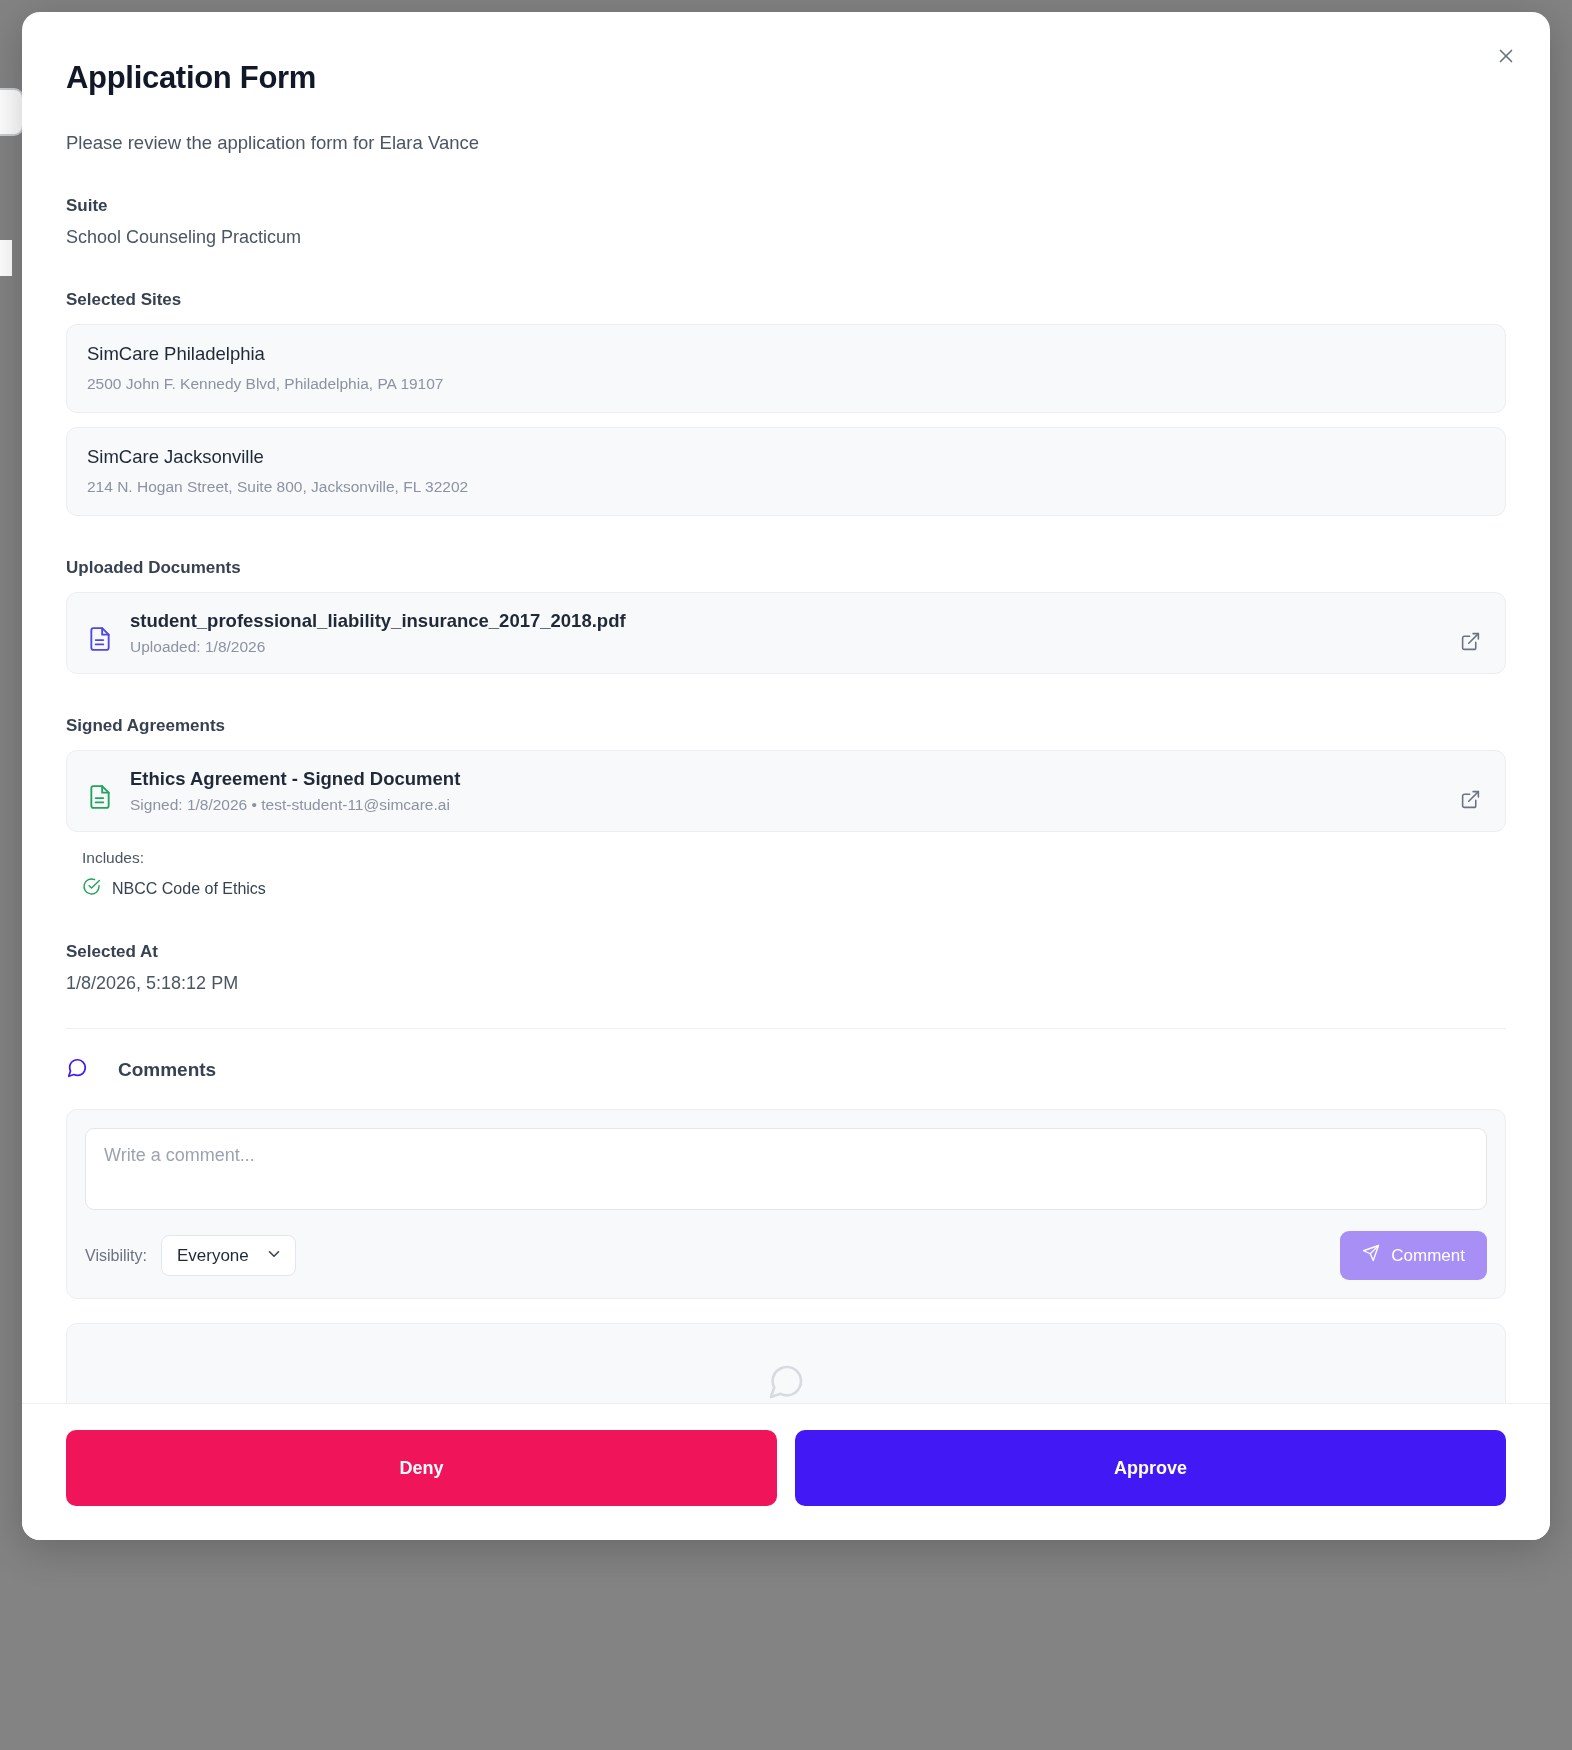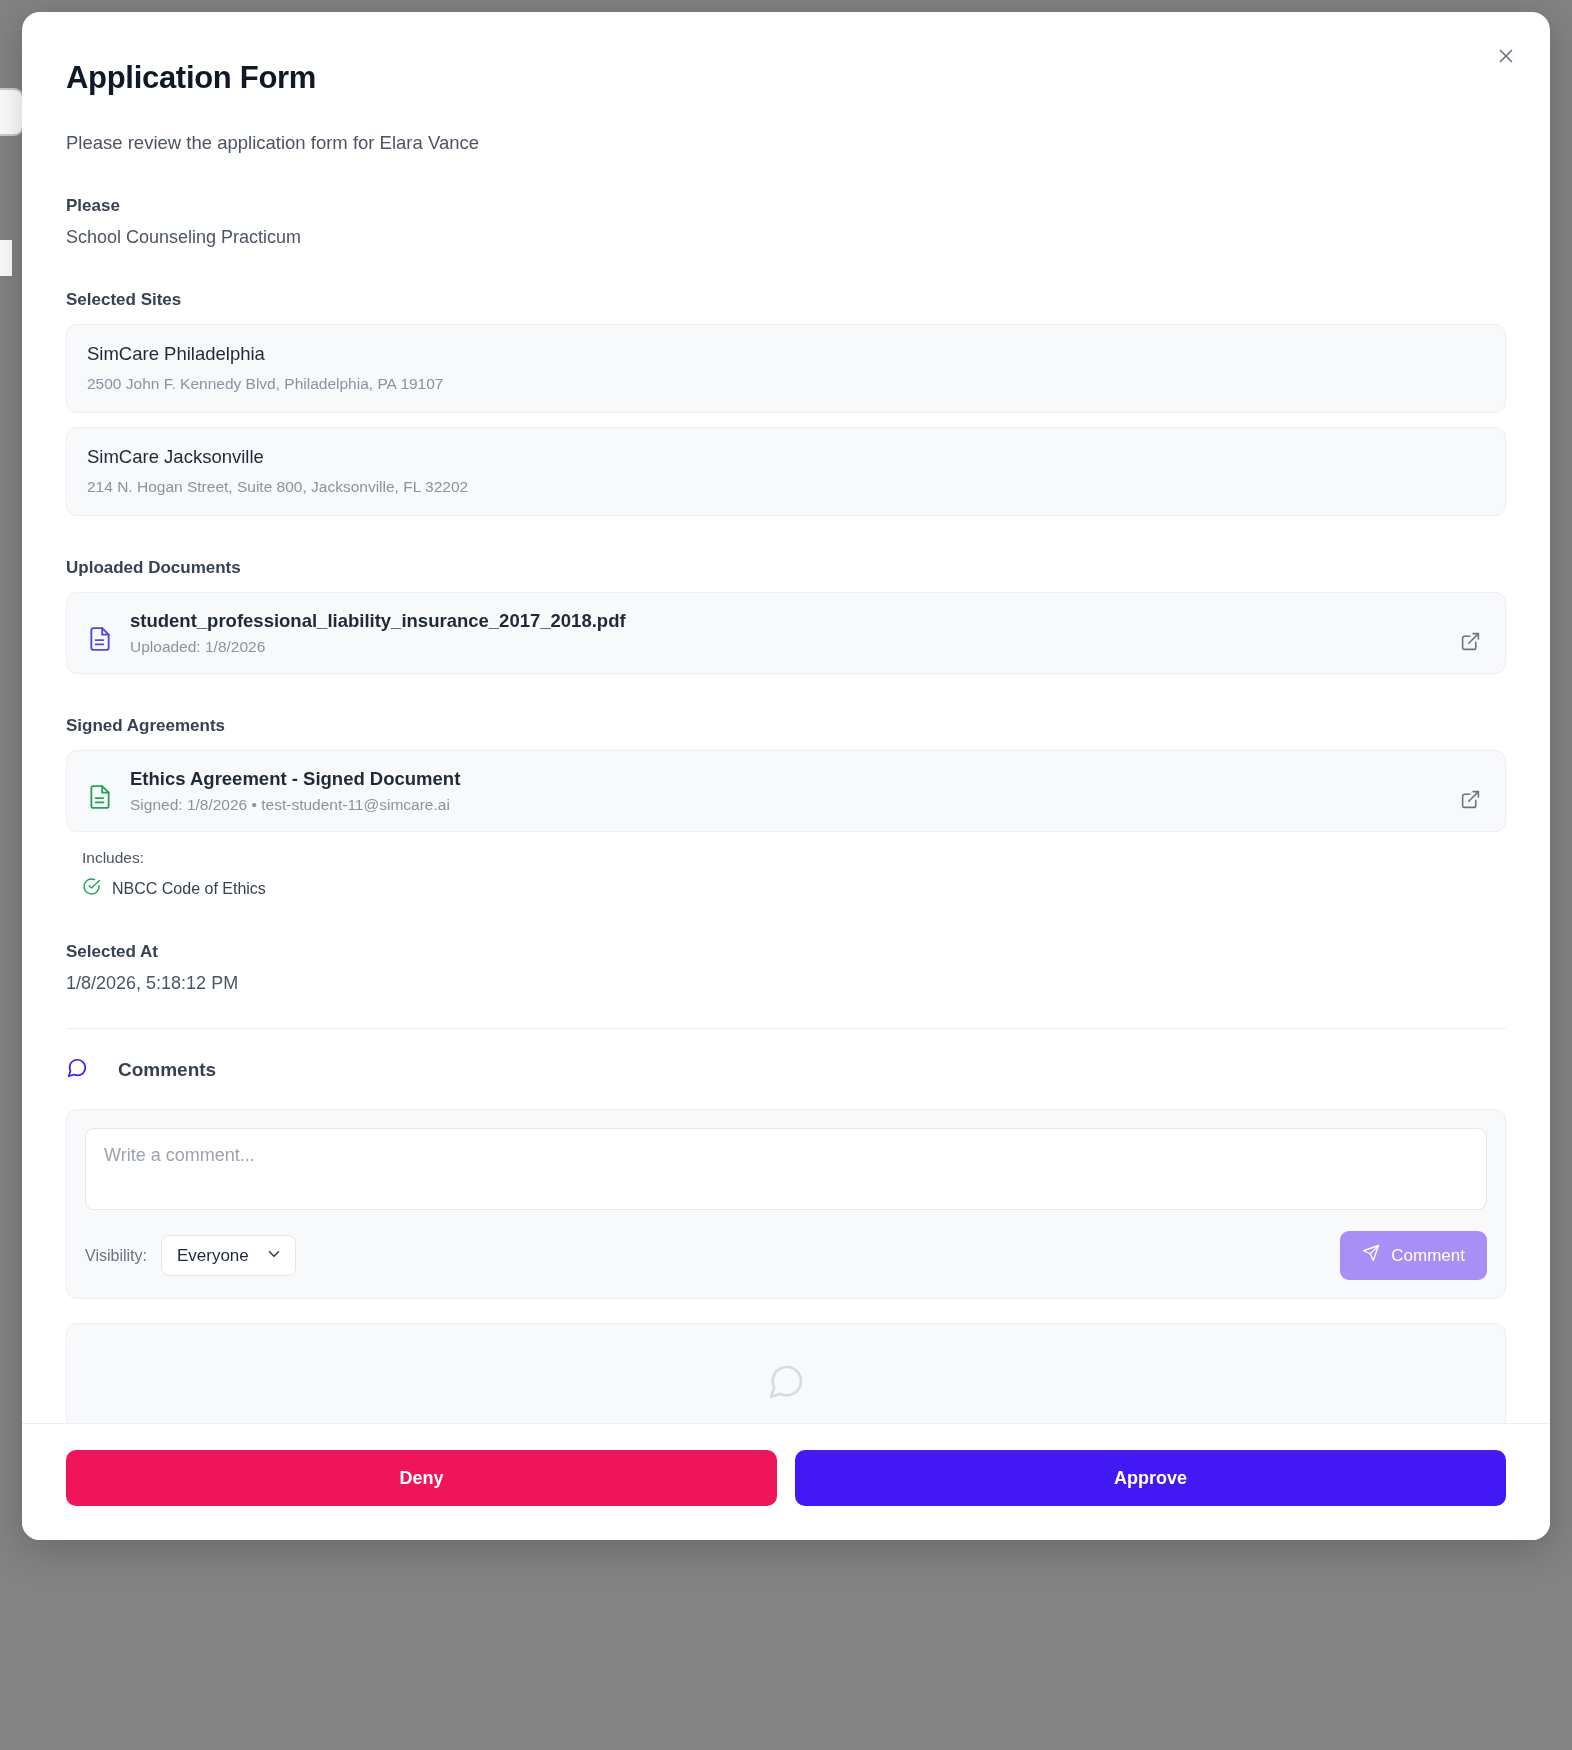--- a/index.html
+++ b/index.html
@@ -223,21 +223,21 @@
     position: absolute;
     left: 0; right: 0; bottom: 0;
     padding: 26px 44px 34px 44px;
     border-top: 1px solid #eceef1;
     display: flex;
     gap: 18px;
     background: #ffffff;
   }
   .btn-deny, .btn-approve {
     flex: 1;
-    height: 56px;
+    height: 76px;
     border: none;
     border-radius: 10px;
     color: #ffffff;
     font-size: 18px;
     font-weight: bold;
     font-family: "Liberation Sans", sans-serif;
     cursor: pointer;
   }
   .btn-deny { background: #f0145a; }
   .btn-approve { background: #4218f5; }
@@ -255,21 +255,21 @@
     <button class="close-btn">
       <svg width="22" height="22" viewBox="0 0 24 24" fill="none" stroke="currentColor" stroke-width="1.8" stroke-linecap="round">
         <line x1="18" y1="6" x2="6" y2="18"></line>
           <line x1="6" y1="6" x2="18" y2="18"></line>
       </svg>
     </button>
 
     <h1 class="title">Application Form</h1>
     <div class="subtitle">Please review the application form for Elara Vance</div>
 
-    <div class="section-label">Please</div>
+    <div class="section-label">Suite</div>
     <div class="section-value">School Counseling Practicum</div>
 
     <div class="section-label">Selected Sites</div>
 
     <div class="site-card">
       <div class="site-name">SimCare Philadelphia</div>
       <div class="site-addr">2500 John F. Kennedy Blvd, Philadelphia, PA 19107</div>
     </div>
 
     <div class="site-card">

